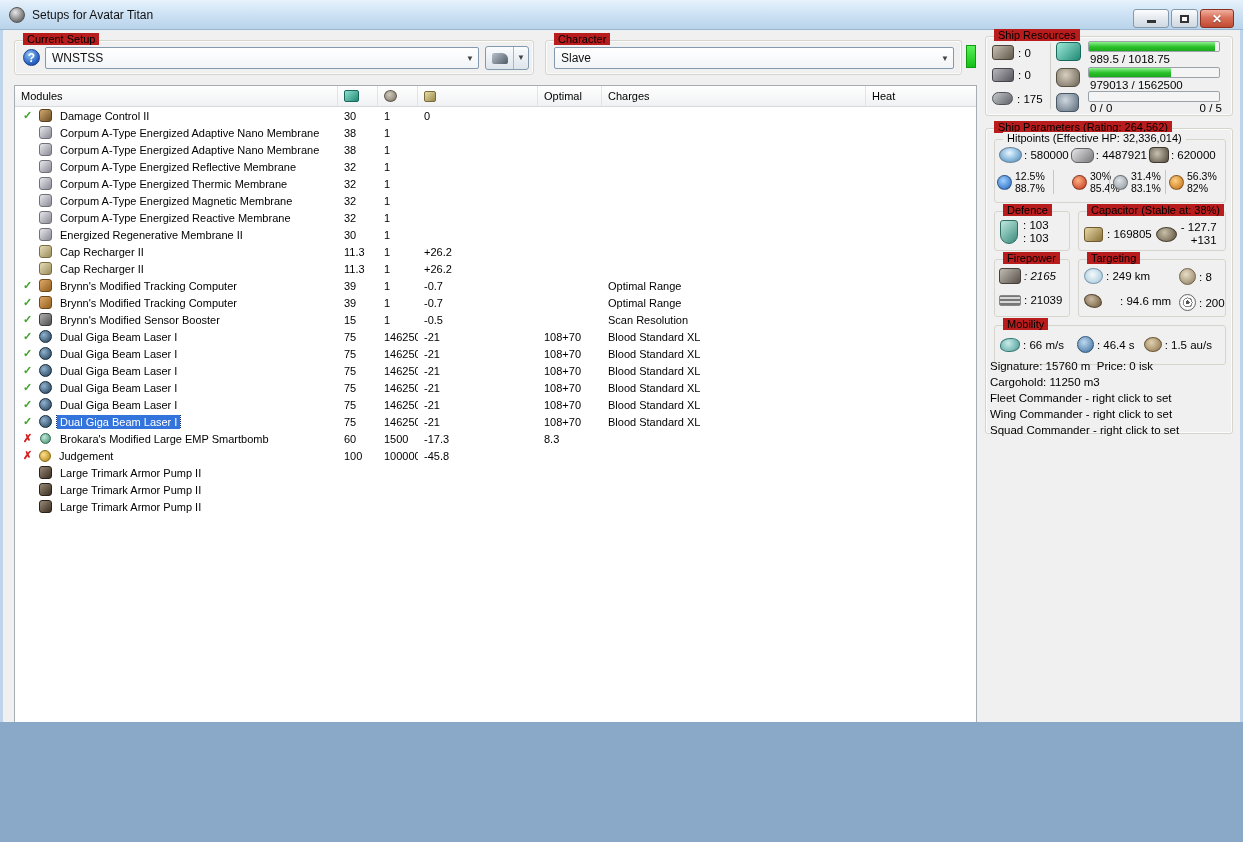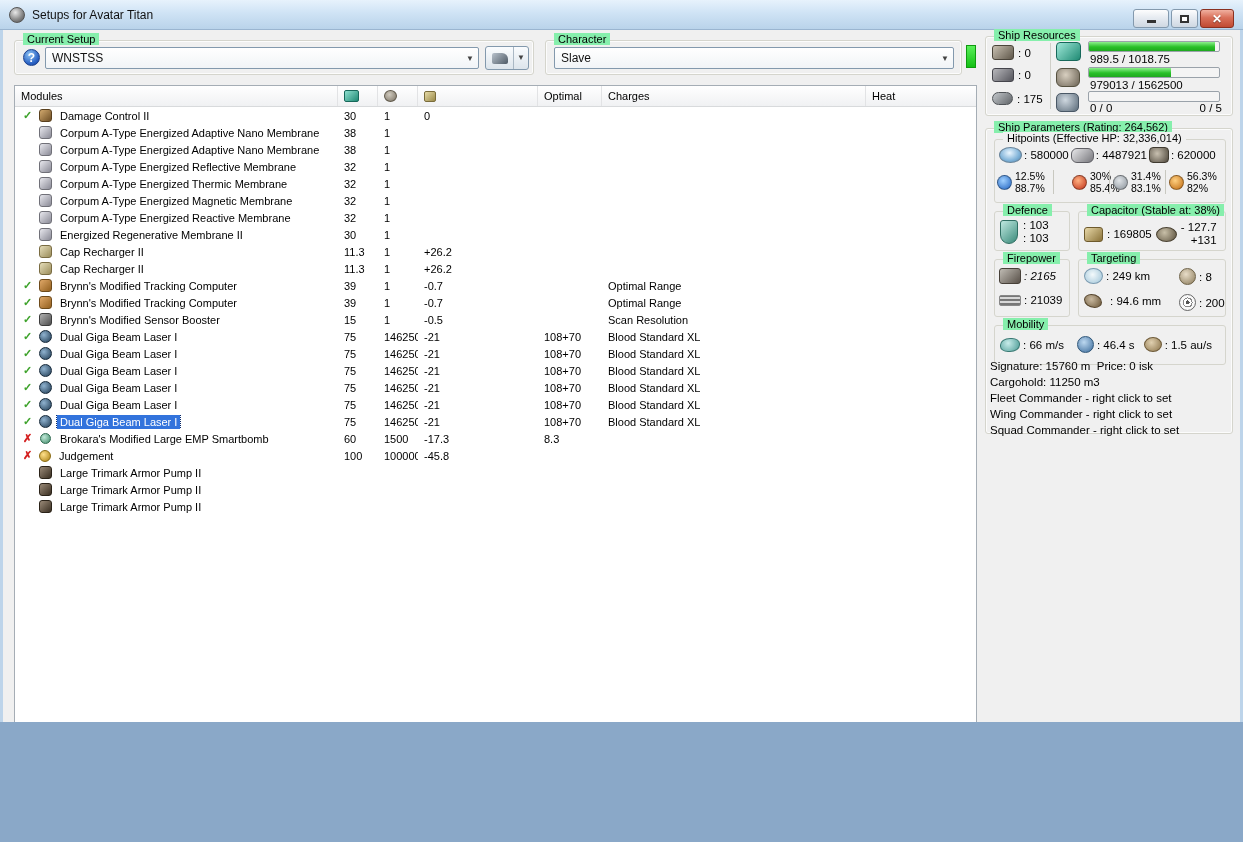--- a/index.html
+++ b/index.html
@@ -15,21 +15,21 @@
   .title-text{position:absolute;left:32px;top:8px;font-size:12px;color:#111;}
   .cap-btn{position:absolute;top:9px;height:19px;border:1px solid #8399ad;border-radius:3px;background:linear-gradient(#fdfdfd,#e6ebf1 45%,#cfd8e2);display:flex;align-items:center;justify-content:center;}
   .btn-min{left:1133px;width:36px;}
   .btn-restore{left:1171px;width:27px;}
   .btn-close{left:1200px;width:34px;background:linear-gradient(#f0b0a0,#d9705a 45%,#c04a32);border-color:#8a3020;}
   .glyph-min{width:9px;height:3px;background:#333;margin-top:6px;}
   .glyph-restore{width:9px;height:8px;border:2px solid #333;background:#fff;}
   .glyph-close{color:#fff;font-weight:bold;font-size:12px;text-shadow:0 1px 1px rgba(0,0,0,.4);}
   
   .groupbox{position:absolute;border:1px solid #d5d5cd;border-radius:3px;box-shadow:inset 0 0 0 1px #fcfcfc;}
-  .gb-label{position:absolute;top:-8px;left:8px;background:#86efac;padding:0 4px;white-space:nowrap;}
+  .gb-label{position:absolute;top:-8px;left:8px;background:#b91c1c;padding:0 4px;white-space:nowrap;}
   
   .help-icon{position:absolute;left:8px;top:8px;width:17px;height:17px;border-radius:50%;background:radial-gradient(circle at 38% 30%,#8ec4f4,#2a62c4 65%,#1a4094);border:1px solid #1a3f8a;color:#fff;font-weight:bold;font-size:12px;text-align:center;line-height:16px;}
   .help-icon::before{content:"?";}
   .combo{position:absolute;height:22px;border:1px solid #8399ad;border-radius:2px;background:linear-gradient(#ffffff,#f1f4f7);display:flex;align-items:center;}
   .combo-value{flex:1;padding-left:6px;font-size:12px;color:#111;}
   .combo-arrow{width:16px;text-align:center;color:#444;font-size:8px;}
   .combo-arrow::before{content:"▼";}
   .split-btn{position:absolute;height:24px;display:flex;border:1px solid #8399ad;border-radius:3px;background:linear-gradient(#fafcfe,#dde5ec);}
   .split-main{width:28px;display:flex;align-items:center;justify-content:center;border-right:1px solid #aab8c4;}
   .ship-glyph{width:16px;height:11px;background:linear-gradient(135deg,#b8c2cc,#4e5a66);border-radius:2px 6px 2px 2px;}
@@ -586,21 +586,21 @@
     <div class="groupbox" style="left:92px;top:130px;width:148px;height:58px;box-shadow:none;">
       <span class="gb-label">Targeting</span>
       <div class="flexrow" style="position:absolute;left:5px;top:8px;gap:3px;">
         <span class="sicon icon-range"></span>
         <span class="stat-text">: 249 km</span>
       </div>
       <div class="flexrow" style="position:absolute;left:100px;top:8px;gap:3px;">
         <span class="sicon icon-max-targets"></span>
         <span class="stat-text">: 8</span>
       </div>
-      <div class="flexrow" style="position:absolute;left:5px;top:34px;gap:8px;">
+      <div class="flexrow" style="position:absolute;left:5px;top:34px;gap:18px;">
         <span class="sicon icon-scan-res"></span>
         <span class="stat-text">: 94.6 mm</span>
       </div>
       <div class="flexrow" style="position:absolute;left:100px;top:34px;gap:3px;">
         <span class="sicon icon-sensor"></span>
         <span class="stat-text">: 200</span>
       </div>
     </div>
 
     <div class="groupbox" style="left:8px;top:196px;width:232px;height:40px;box-shadow:none;">

